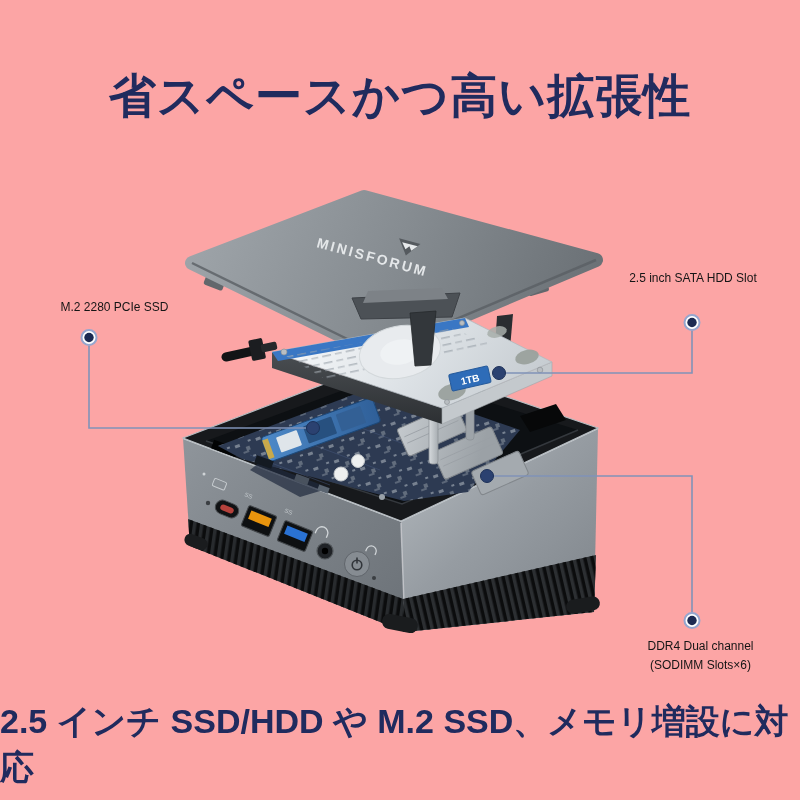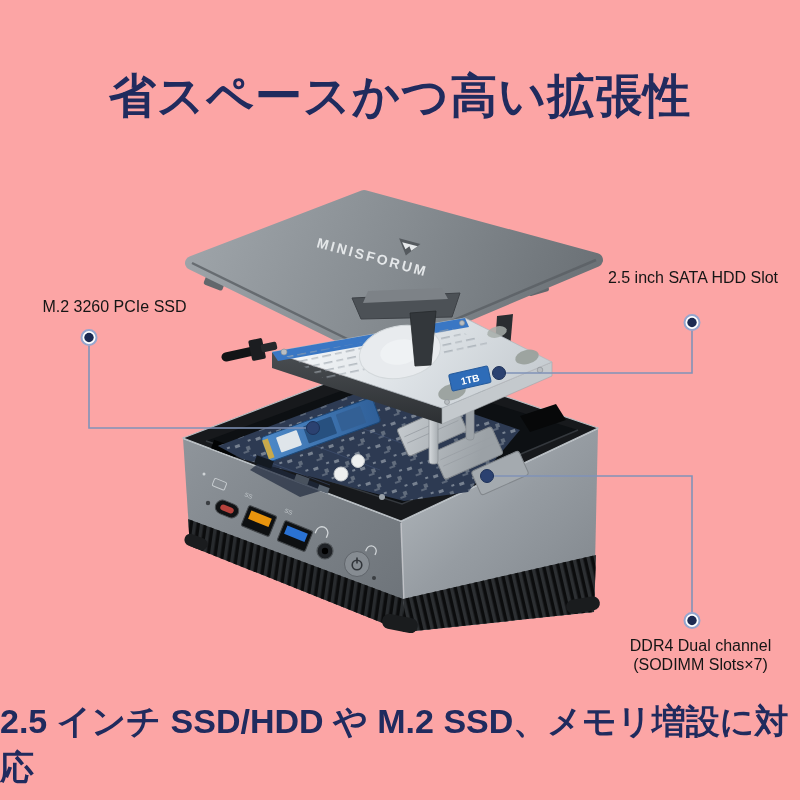--- a/index.html
+++ b/index.html
@@ -9,21 +9,21 @@
   }
   .title{
     position:absolute;left:0;top:64px;width:800px;text-align:center;
     font-size:47px;font-weight:700;letter-spacing:1px;color:#202b5e;line-height:64px;
   }
   .caption{
     position:absolute;left:0;top:698px;width:800px;text-align:left;
     font-size:34px;font-weight:700;color:#202b5e;line-height:46px;
   }
   .callout-label{
-    position:absolute;color:#151515;font-size:16px;line-height:18.5px;
+    position:absolute;color:#151515;font-size:12px;line-height:18.5px;
     text-align:center;font-weight:400;
   }
   .label-m2{left:22px;top:298px;width:185px;}
   .label-sata{left:598px;top:269px;width:190px;}
   .label-ddr4{left:603px;top:637px;width:195px;}
   svg{position:absolute;left:0;top:0;}
 </style>
 </head>
 <body>
 
@@ -248,26 +248,26 @@
     <g>
       <path d="M487 476 H692 V613" fill="none" stroke="#8093b8" stroke-width="1.6"></path>
       <circle cx="487" cy="476" r="6.5" fill="#2b4170" stroke="#1d3058"></circle>
       <g>
         <circle cx="692" cy="620.5" r="7.5" fill="#ffffff" stroke="#96a6ce" stroke-width="2"></circle>
         <circle cx="692" cy="620.5" r="4.7" fill="#1c2a52"></circle>
       </g>
     </g>
   </svg>
 
-  <div class="callout-label label-m2">M.2 3260 PCIe SSD</div>
+  <div class="callout-label label-m2">M.2 2280 PCIe SSD</div>
 
   <div class="callout-label label-sata">
     <div>2.5 inch SATA HDD Slot</div>
   </div>
 
   <div class="callout-label label-ddr4">
     <div>DDR4 Dual channel</div>
-    <div>(SODIMM Slots×7)</div>
+    <div>(SODIMM Slots×6)</div>
   </div>
 
   <div class="caption">2.5 インチ SSD/HDD や M.2 SSD、メモリ増設に対応</div>
 
 </div>
 
 </body></html>

